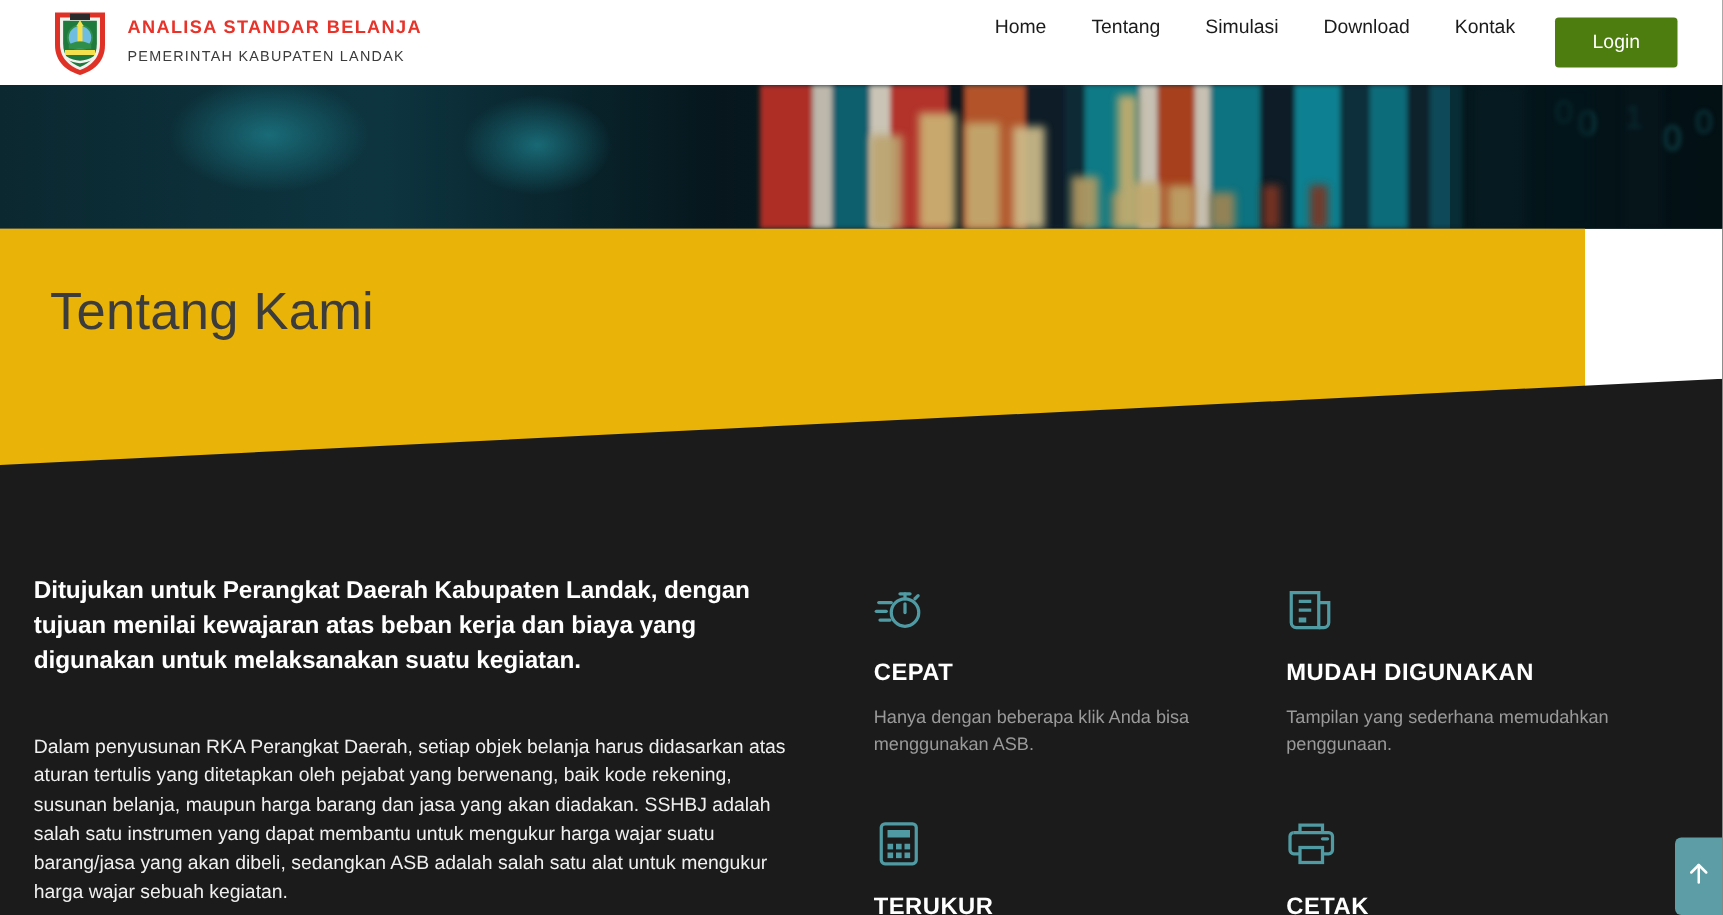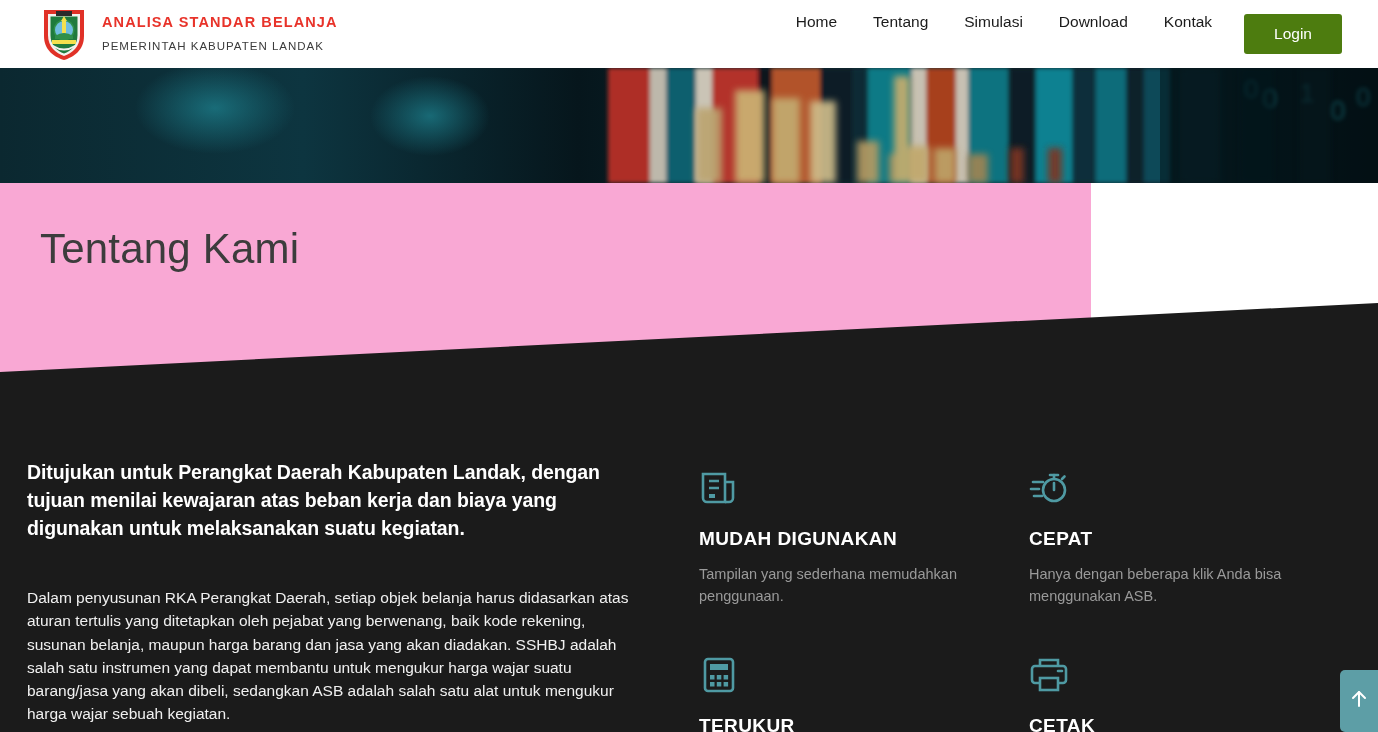--- a/index.html
+++ b/index.html
@@ -42,22 +42,22 @@
 
   
   .hero{
     position:absolute; top:68px; left:0; width:1378px; height:115px;
     overflow:hidden; background:#07171d;
   }
   .hero-img{ position:absolute; inset:0; }
 
   
   .title-band{
-    position:absolute; top:183px; left:0; width:1091px; height:190px;
-    background:#f9a8d4;
+    position:absolute; top:183px; left:0; width:1268px; height:190px;
+    background:#eab308;
   }
   .page-title{
     position:absolute; left:40px; top:42px;
     font-size:42px; color:#3c3c3c; font-weight:normal; letter-spacing:0.2px;
   }
 
   
   .dark-section{
     position:absolute; top:290px; left:0; width:1378px; height:442px;
     background:#1b1b1b;
@@ -227,47 +227,47 @@
 
     <div class="left-col">
       <p class="lead">Ditujukan untuk Perangkat Daerah Kabupaten Landak, dengan tujuan menilai kewajaran atas beban kerja dan biaya yang digunakan untuk melaksanakan suatu kegiatan.</p>
       <p class="body-copy">Dalam penyusunan RKA Perangkat Daerah, setiap objek belanja harus didasarkan atas aturan tertulis yang ditetapkan oleh pejabat yang berwenang, baik kode rekening, susunan belanja, maupun harga barang dan jasa yang akan diadakan. SSHBJ adalah salah satu instrumen yang dapat membantu untuk mengukur harga wajar suatu barang/jasa yang akan dibeli, sedangkan ASB adalah salah satu alat untuk mengukur harga wajar sebuah kegiatan.</p>
     </div>
 
     <div class="features">
 
       <div class="feature">
         <div class="feat-icon">
-          <svg width="40" height="40" viewBox="0 0 40 40" fill="none" stroke="#4f9aa3" stroke-width="2.6">
-            <path d="M4 6 h22 v28 H8 a4 4 0 0 1 -4 -4 Z"></path>
-            <path d="M26 14 h8 v16 a4 4 0 0 1 -4 4 h-4"></path>
-            <line x1="10" y1="13" x2="20" y2="13"></line>
-            <line x1="10" y1="20" x2="20" y2="20"></line>
-            <rect x="10" y="26" width="6" height="4" fill="#4f9aa3" stroke="none"></rect>
-          </svg>
-        </div>
-        <div class="feat-title">MUDAH DIGUNAKAN</div>
-        <div class="feat-desc">Tampilan yang sederhana memudahkan penggunaan.</div>
-      </div>
-
-      <div class="feature">
-        <div class="feat-icon">
           <svg width="40" height="40" viewBox="0 0 40 40" fill="none" stroke="#4f9aa3" stroke-width="2.6" stroke-linecap="round">
             <circle cx="25" cy="22" r="11"></circle>
             <line x1="25" y1="22" x2="25" y2="15"></line>
             <line x1="21" y1="7" x2="29" y2="7"></line>
             <line x1="25" y1="7" x2="25" y2="11"></line>
             <line x1="33" y1="11" x2="35.5" y2="8.5"></line>
             <line x1="4" y1="14" x2="14" y2="14"></line>
             <line x1="2" y1="21" x2="10" y2="21"></line>
             <line x1="5" y1="28" x2="13" y2="28"></line>
           </svg>
         </div>
         <div class="feat-title">CEPAT</div>
         <div class="feat-desc">Hanya dengan beberapa klik Anda bisa menggunakan ASB.</div>
+      </div>
+
+      <div class="feature">
+        <div class="feat-icon">
+          <svg width="40" height="40" viewBox="0 0 40 40" fill="none" stroke="#4f9aa3" stroke-width="2.6">
+            <path d="M4 6 h22 v28 H8 a4 4 0 0 1 -4 -4 Z"></path>
+            <path d="M26 14 h8 v16 a4 4 0 0 1 -4 4 h-4"></path>
+            <line x1="10" y1="13" x2="20" y2="13"></line>
+            <line x1="10" y1="20" x2="20" y2="20"></line>
+            <rect x="10" y="26" width="6" height="4" fill="#4f9aa3" stroke="none"></rect>
+          </svg>
+        </div>
+        <div class="feat-title">MUDAH DIGUNAKAN</div>
+        <div class="feat-desc">Tampilan yang sederhana memudahkan penggunaan.</div>
       </div>
 
       <div class="feature">
         <div class="feat-icon">
           <svg width="40" height="40" viewBox="0 0 40 40" fill="none" stroke="#4f9aa3" stroke-width="2.6">
             <rect x="6" y="4" width="28" height="32" rx="3"></rect>
             <rect x="11" y="9" width="18" height="6" fill="#4f9aa3" stroke="none"></rect>
             <rect x="11" y="20" width="4.5" height="4.5" fill="#4f9aa3" stroke="none"></rect>
             <rect x="17.8" y="20" width="4.5" height="4.5" fill="#4f9aa3" stroke="none"></rect>
             <rect x="24.6" y="20" width="4.5" height="4.5" fill="#4f9aa3" stroke="none"></rect>

